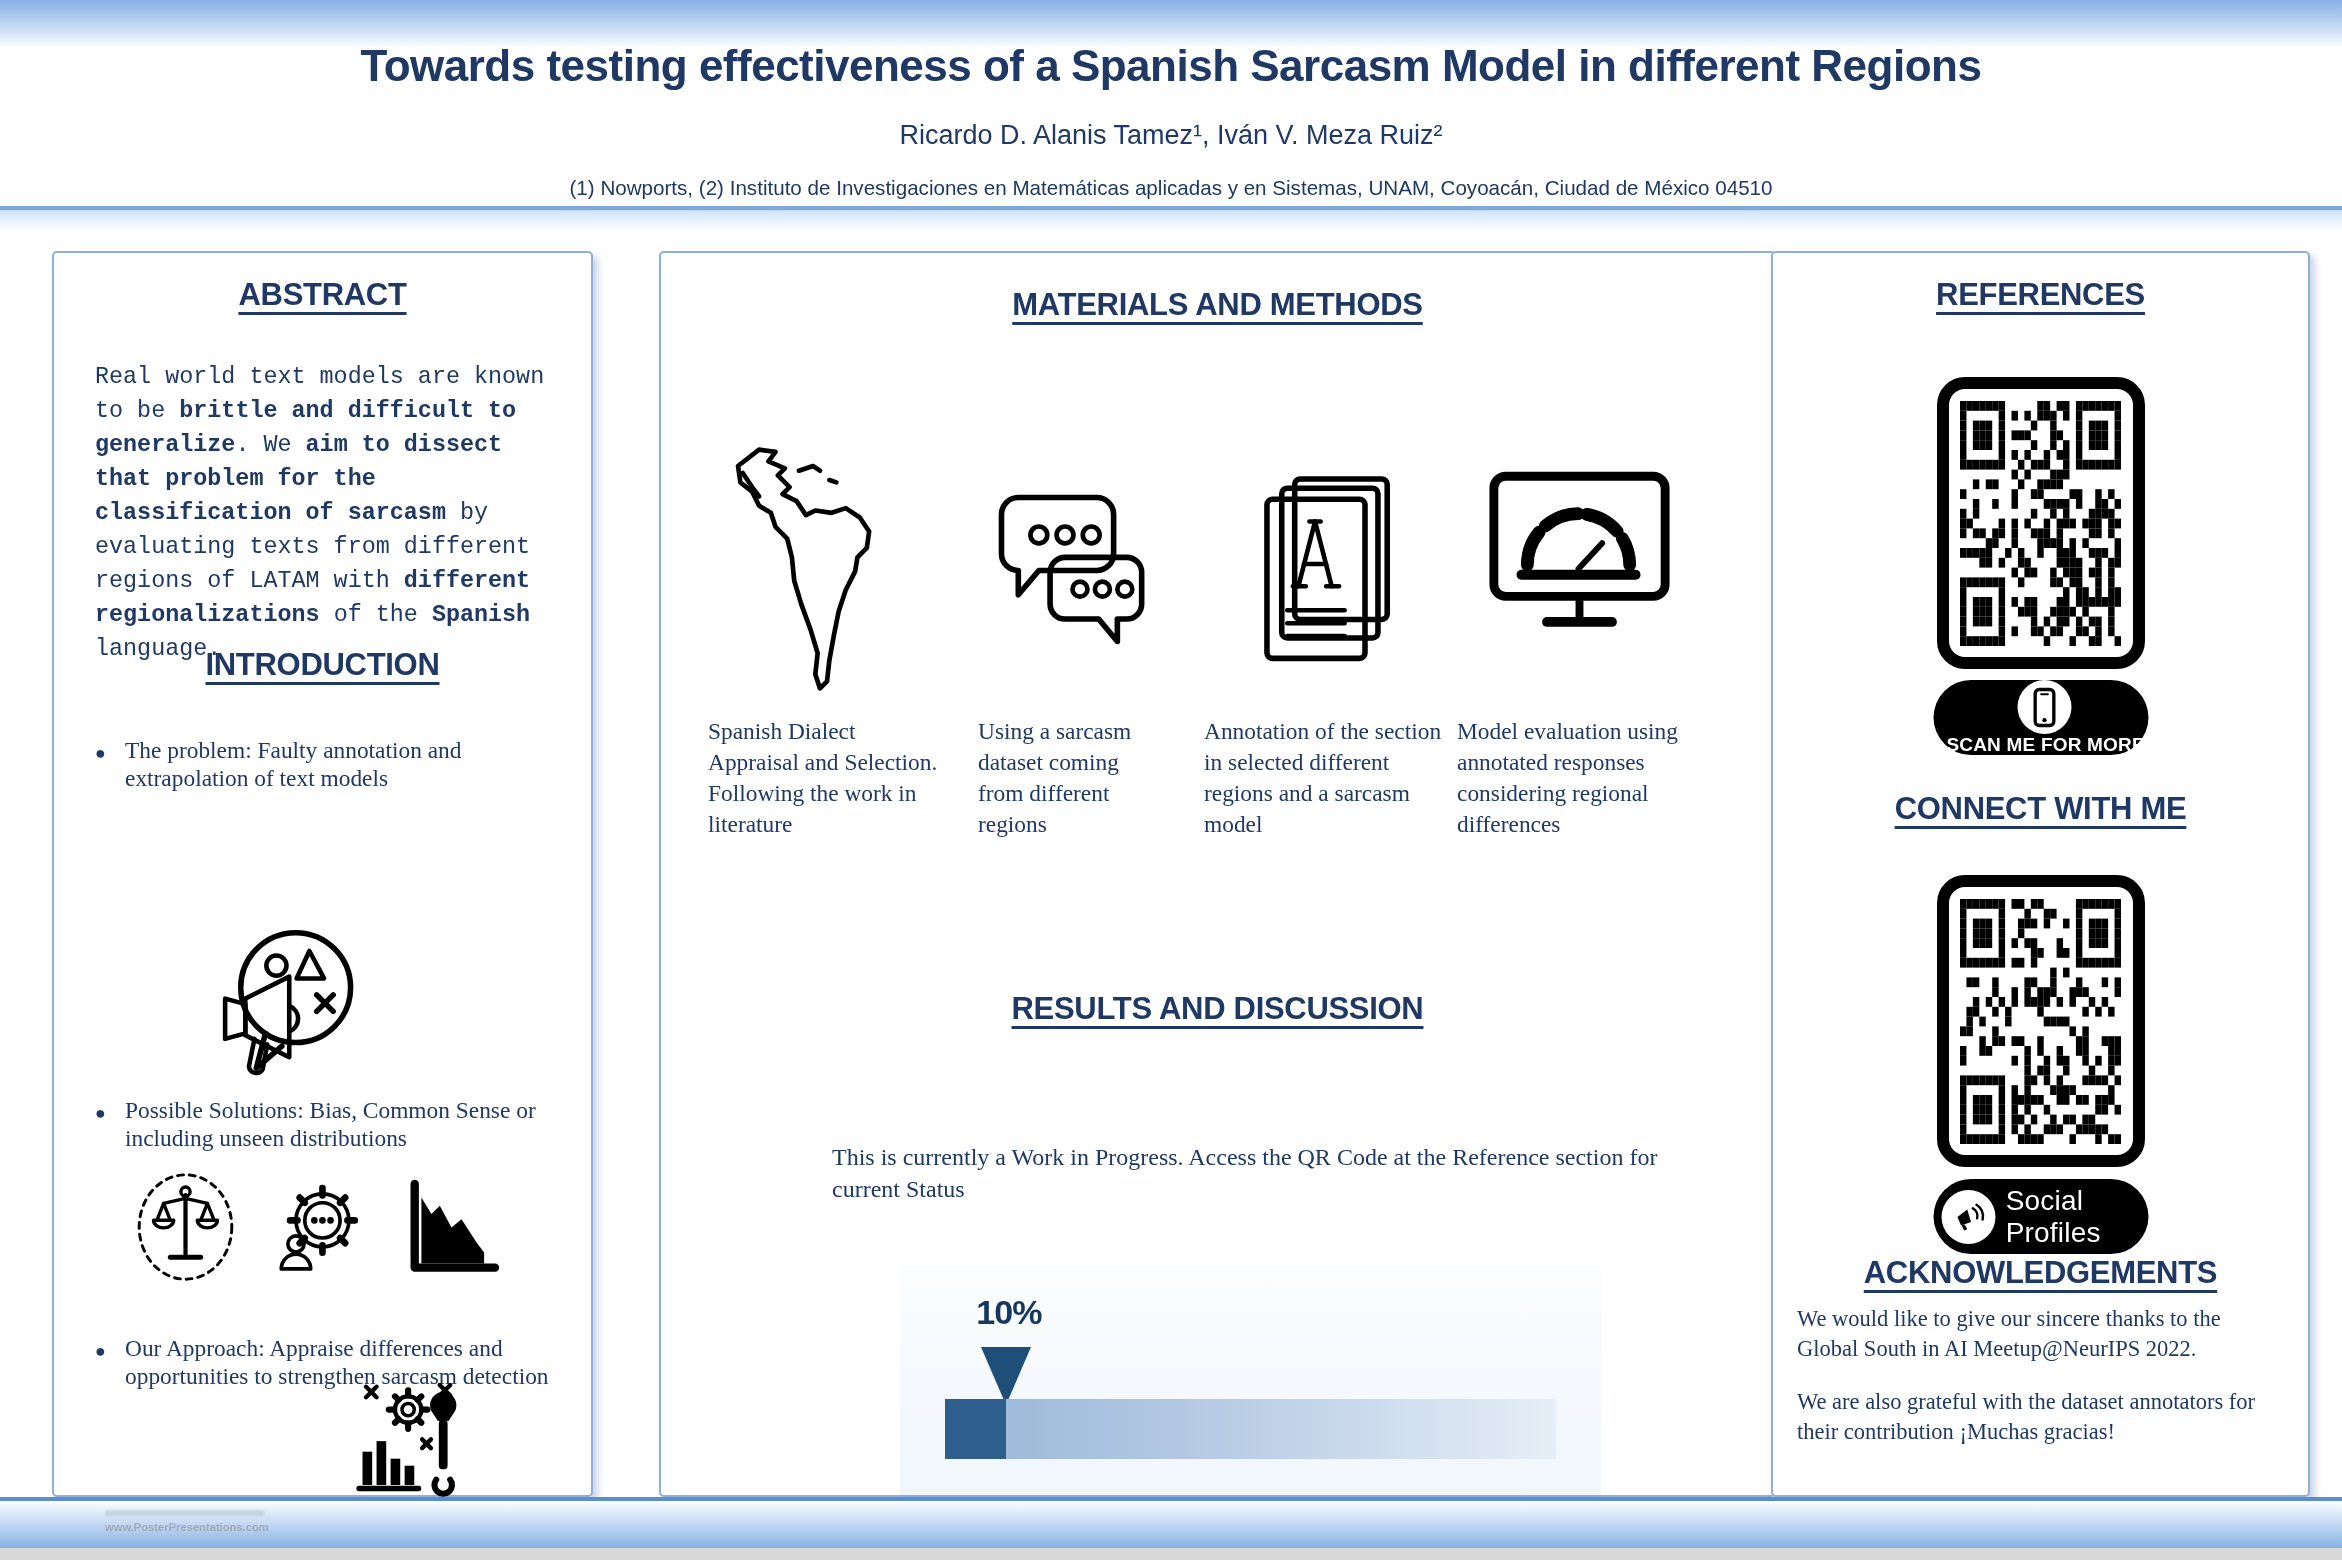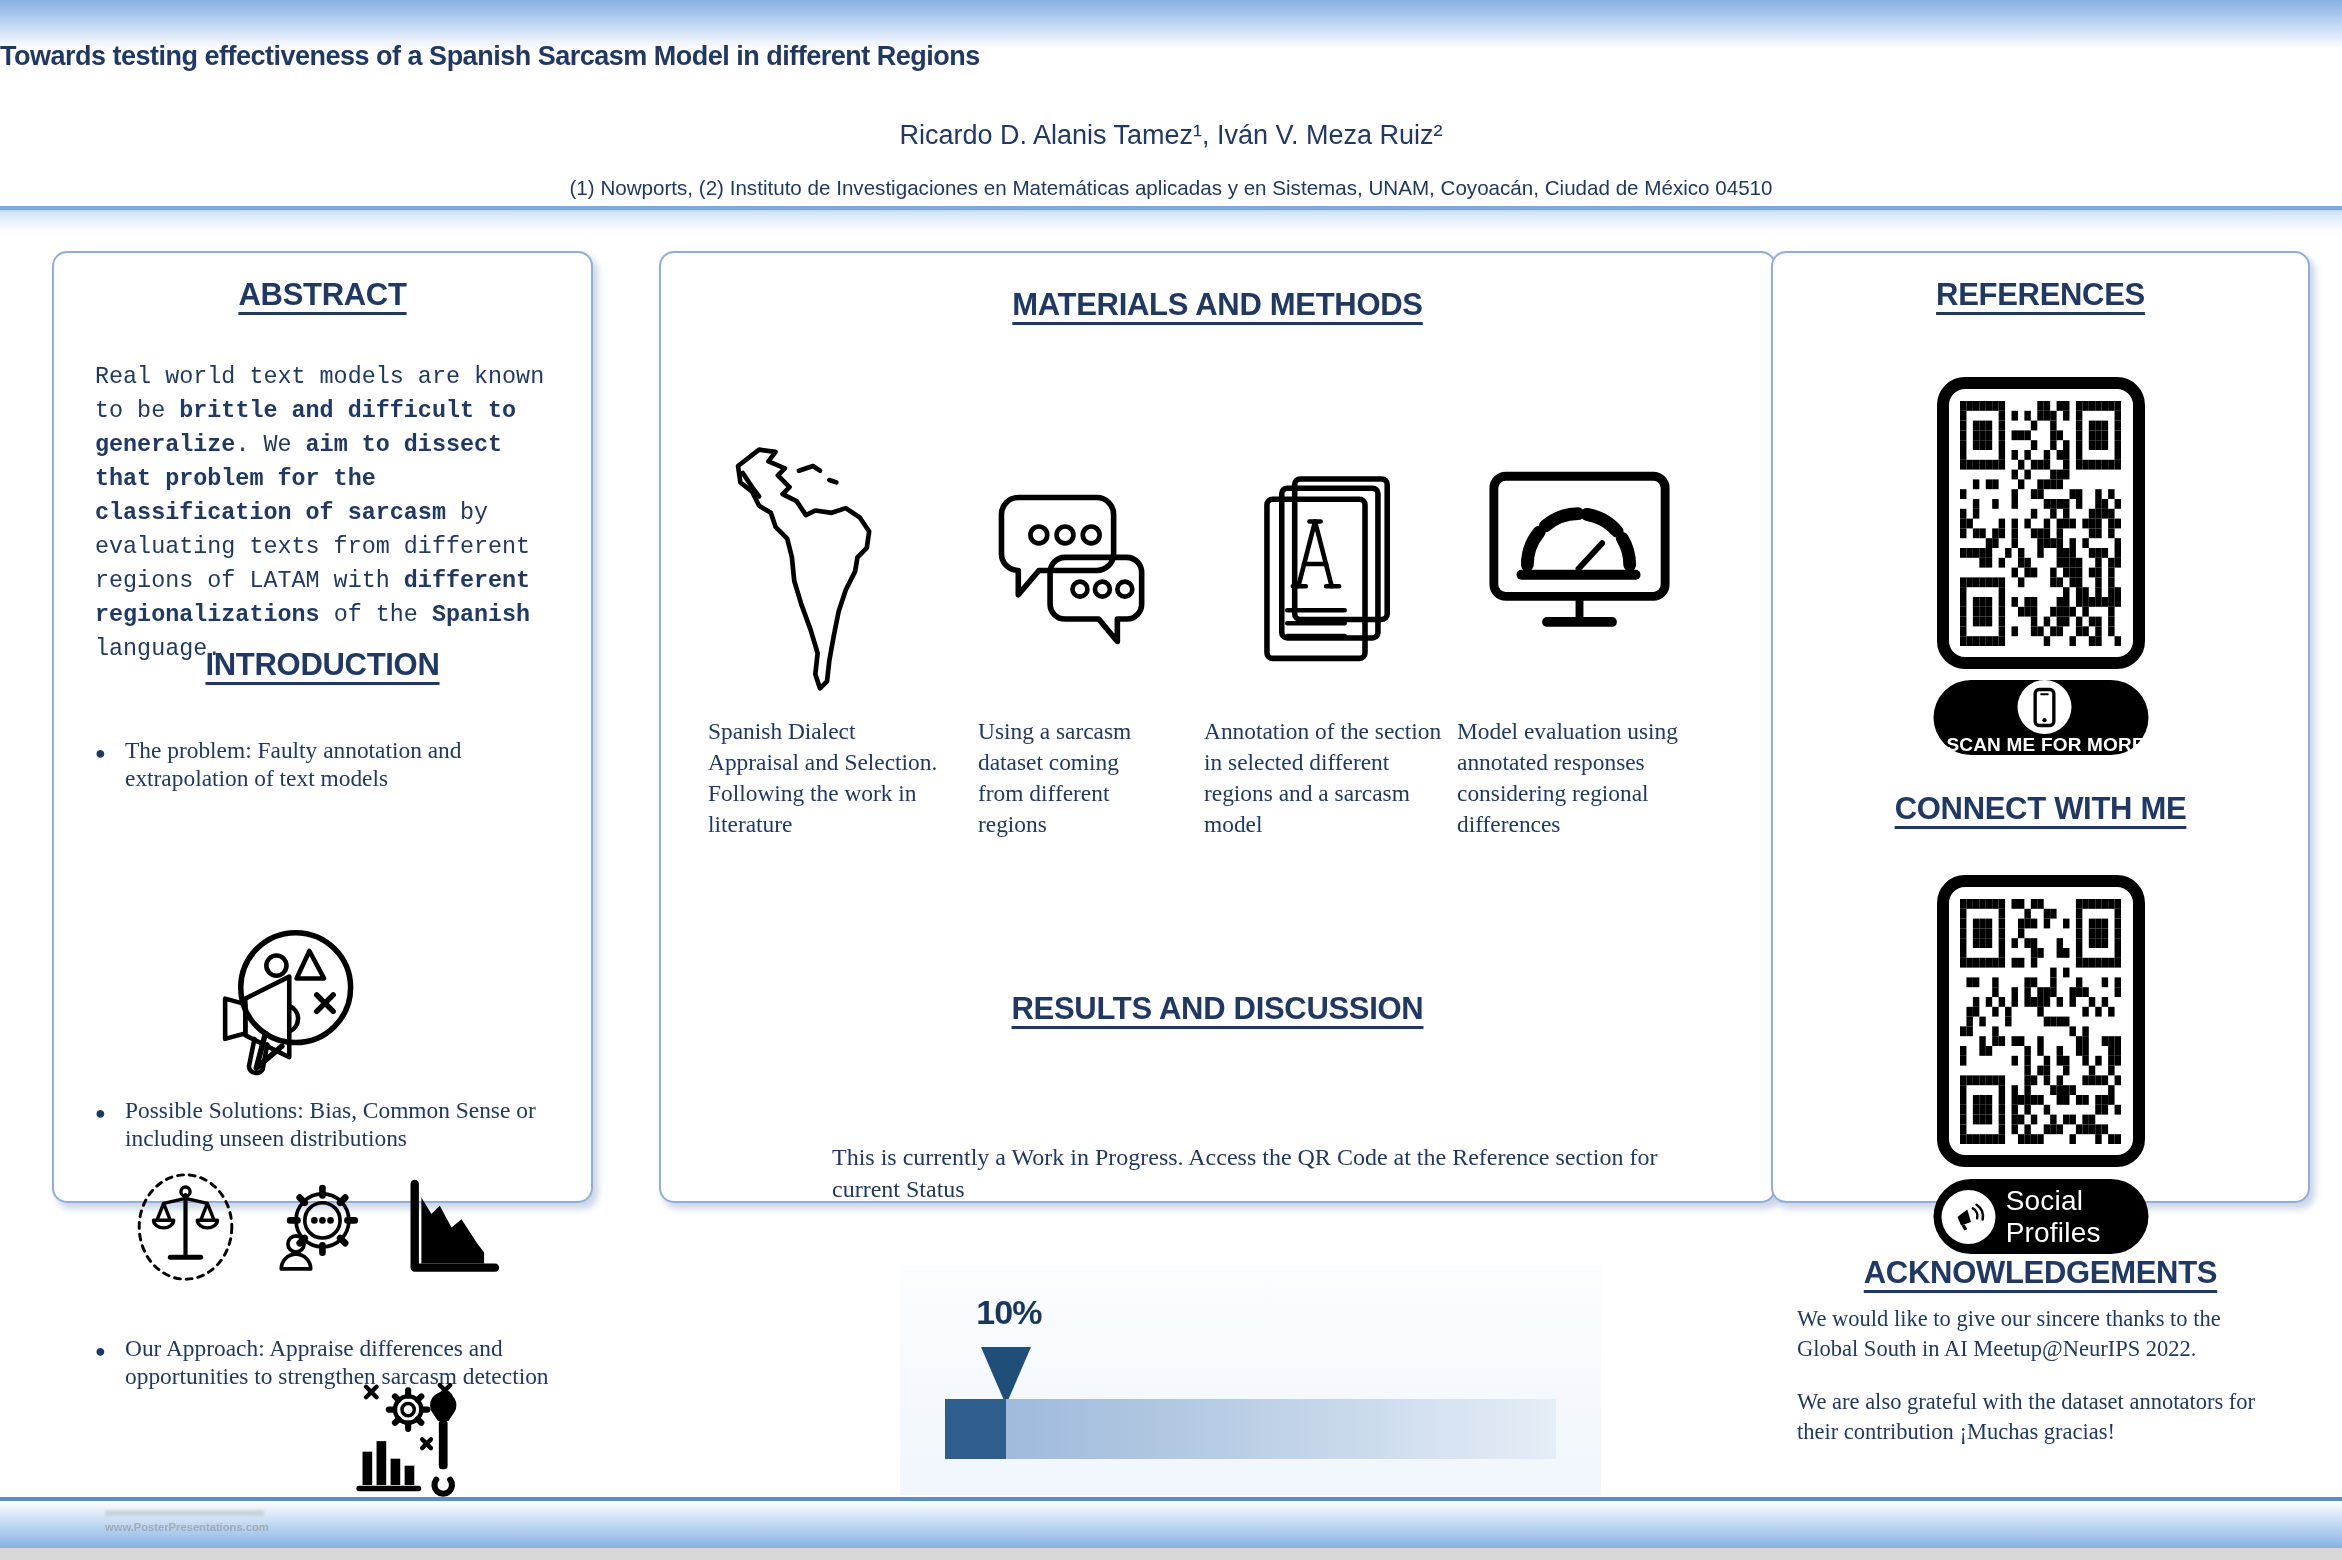--- a/index.html
+++ b/index.html
@@ -13,28 +13,28 @@
            background:linear-gradient(180deg,#7FA8DC 0px,#7FA8DC 3.7px,#CFE2F6 4.7px,#E9F1FB 15px,#ffffff 26px);}
   .footer-line{position:absolute;left:0;top:1497px;width:100%;height:3.7px;background:#5B8FC9;}
   .footer-band{position:absolute;left:0;top:1501px;width:100%;height:47px;
                background:linear-gradient(180deg,#FDFEFF 0%,#BBD4F0 55%,#86B2E4 100%);}
   .footer-gray{position:absolute;left:0;top:1548px;width:100%;height:13px;background:#D8D8D8;}
   .watermark{position:absolute;left:105px;top:1510px;opacity:.55;}
   .watermark .wm-blur{width:159px;height:5.6px;background:rgba(130,130,130,.4);filter:blur(0.9px);margin-bottom:5.6px;}
   .watermark .wm-url{font-size:11.2px;color:#8a8a8a;font-weight:bold;filter:blur(0.4px);}
 
   
-  .title{position:absolute;top:41px;left:0;right:0;
-         font-size:27px;font-weight:bold;letter-spacing:-0.5px;color:#1F3864;}
+  .title{position:absolute;top:41px;left:0;right:0;text-align:center;
+         font-size:44px;font-weight:bold;letter-spacing:-0.5px;color:#1F3864;}
   .authors{position:absolute;top:120px;left:0;right:0;text-align:center;font-size:27px;color:#1F3864;}
   .affil{position:absolute;top:176px;left:0;right:0;text-align:center;font-size:20.6px;color:#1F3864;}
 
   
-  .panel{position:absolute;top:251px;height:952px;background:#fff;border:2.8px solid #8FAEDC;
-         border-radius:15px;box-shadow:4.7px 5.6px 7.5px rgba(140,165,200,.45);box-sizing:border-box;}
+  .panel{position:absolute;top:251px;height:1246px;background:#fff;border:2.8px solid #8FAEDC;
+         border-radius:5px;box-shadow:4.7px 5.6px 7.5px rgba(140,165,200,.45);box-sizing:border-box;}
   .panel-left{left:52px;width:541px;}
   .panel-mid{left:623px;width:1117px;margin-left:36px;}
   .panel-right{left:1771px;width:539px;}
 
   .sec-h{position:absolute;left:0;right:0;text-align:center;font-size:31px;font-weight:bold;
          letter-spacing:-0.3px;color:#1F3864;text-decoration:underline;
          text-decoration-thickness:2.8px;text-underline-offset:6.6px;}
 
   .serif{font-family:"Liberation Serif",serif;color:#1F3864;}
   .bseg{font-weight:bold;}

